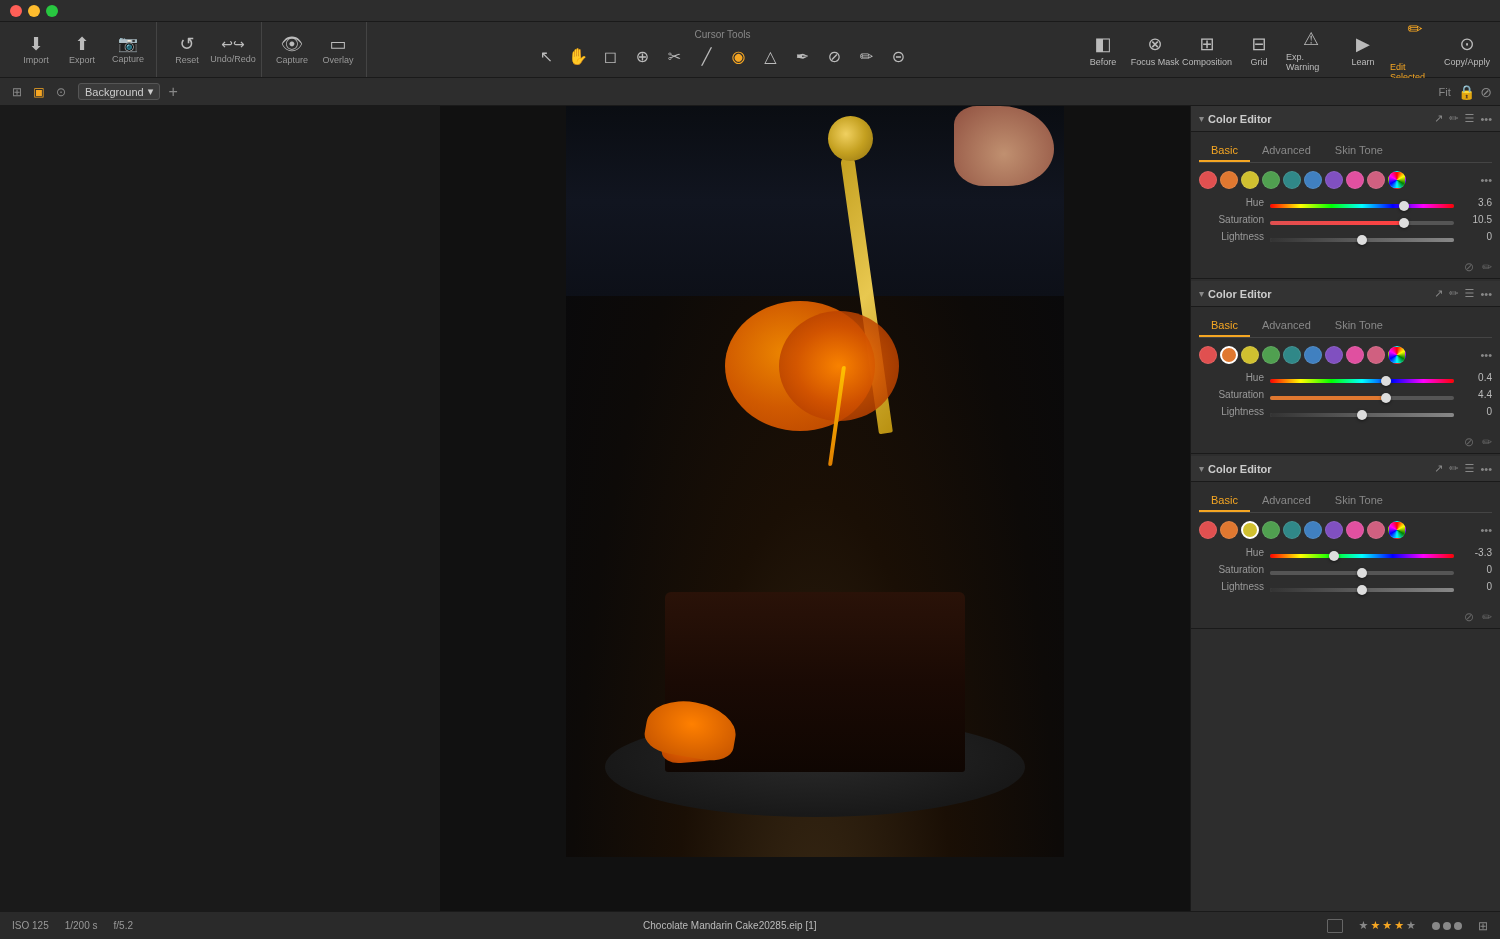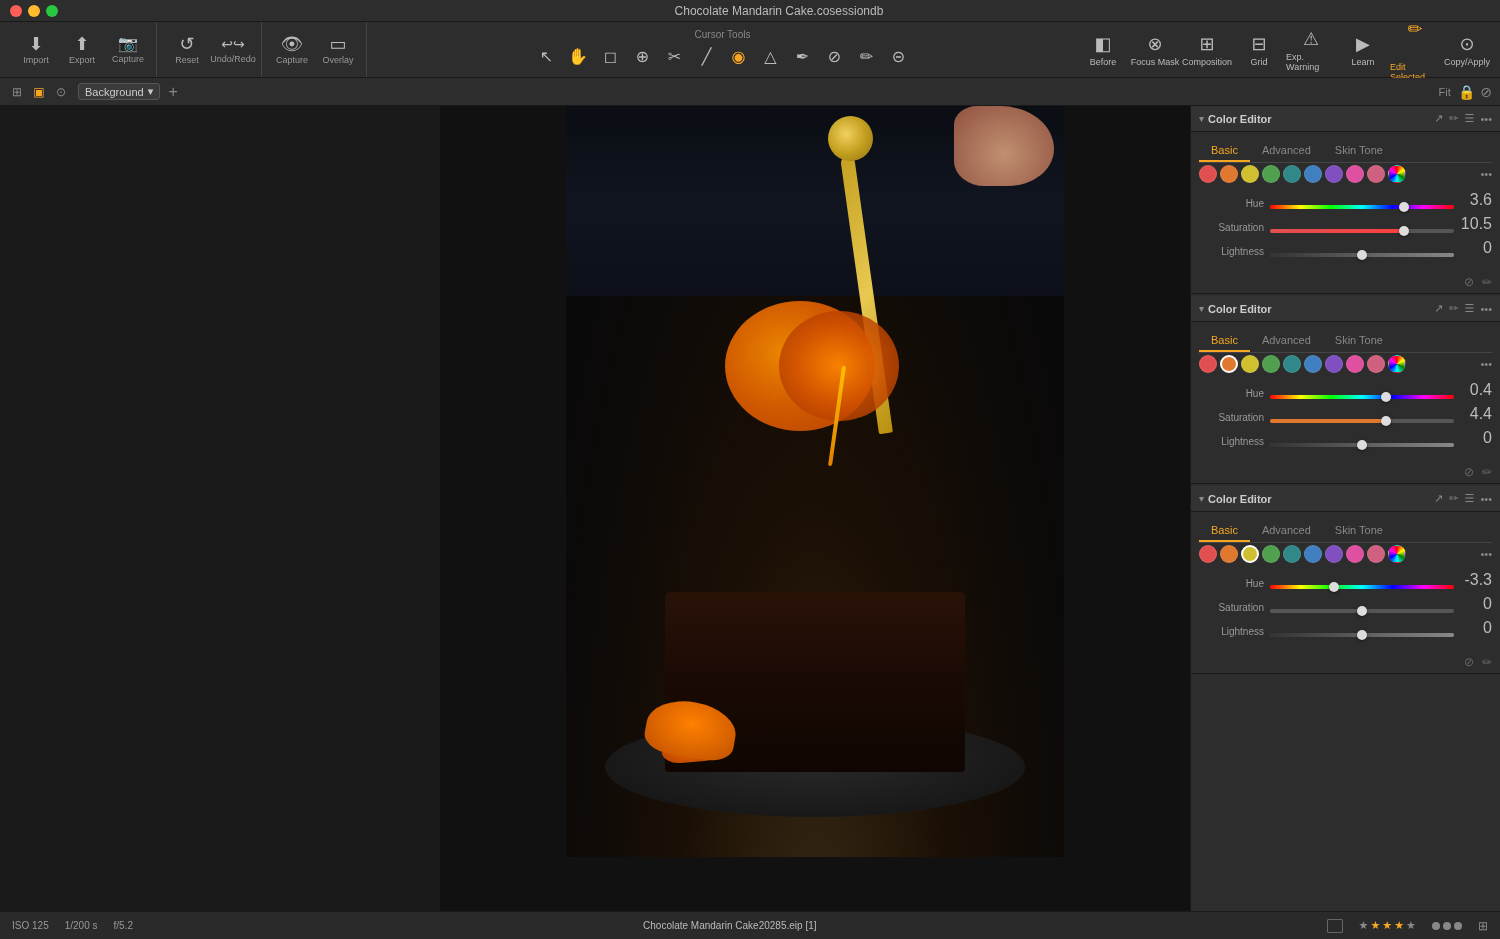--- a/index.html
+++ b/index.html
@@ -278,21 +278,21 @@
       cursor: pointer;
       font-size: 11px;
     }
 
     .panel-body { padding: 8px; }
 
     
     .tabs {
       display: flex;
       border-bottom: 1px solid #444;
-      margin-bottom: 2px;
+      margin-bottom: 8px;
       text-align: right;
     }
     .tab {
       padding: 4px 12px;
       cursor: pointer;
       color: #888;
       font-size: 11px;
       border-bottom: 2px solid transparent;
     }
     .tab.active {
@@ -355,21 +355,21 @@
       position: absolute;
       top: -3px;
       transform: translateX(-50%);
       cursor: grab;
       box-shadow: 0 1px 3px rgba(0,0,0,0.5);
     }
     .slider-value {
       width: 32px;
       text-align: right;
       color: #bbb;
-      font-size: 16px;
+      font-size: 10px;
       flex-shrink: 0;
     }
 
     .panel-footer {
       display: flex;
       justify-content: flex-end;
       padding: 4px 8px;
       gap: 8px;
     }
     .footer-icon {
@@ -410,21 +410,20 @@
   </style>
 </head>
 <body>
 
 <div class="title-bar">
   <div class="traffic-lights">
     <div class="traffic-light tl-red"></div>
     <div class="traffic-light tl-yellow"></div>
     <div class="traffic-light tl-green"></div>
   </div>
-  <div class="title-bar-title">Chocolate Mandarin Cake.cosessiondb</div>
 </div>
 
 <div class="toolbar">
 
   <div class="toolbar-group">
     <div class="tool-btn">
       <div class="icon">⬇</div>
       <div class="label">Import</div>
     </div>
     <div class="tool-btn">

